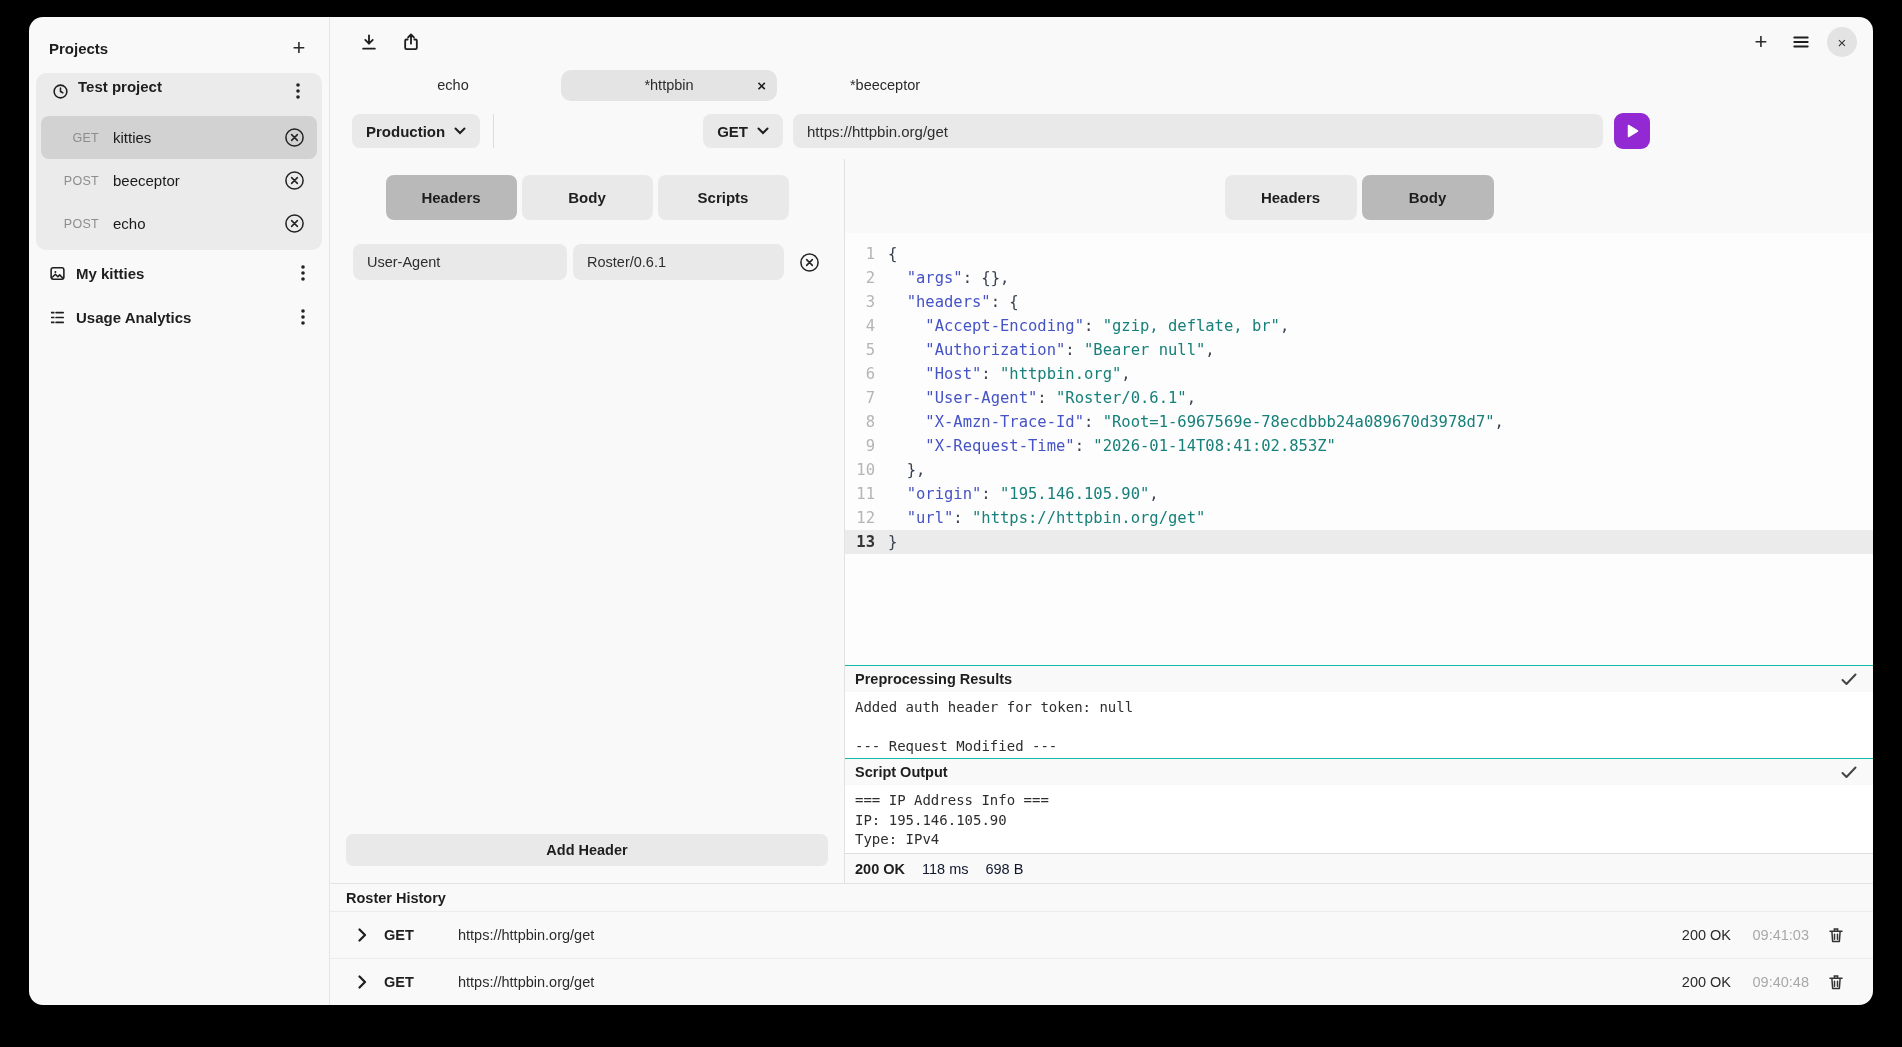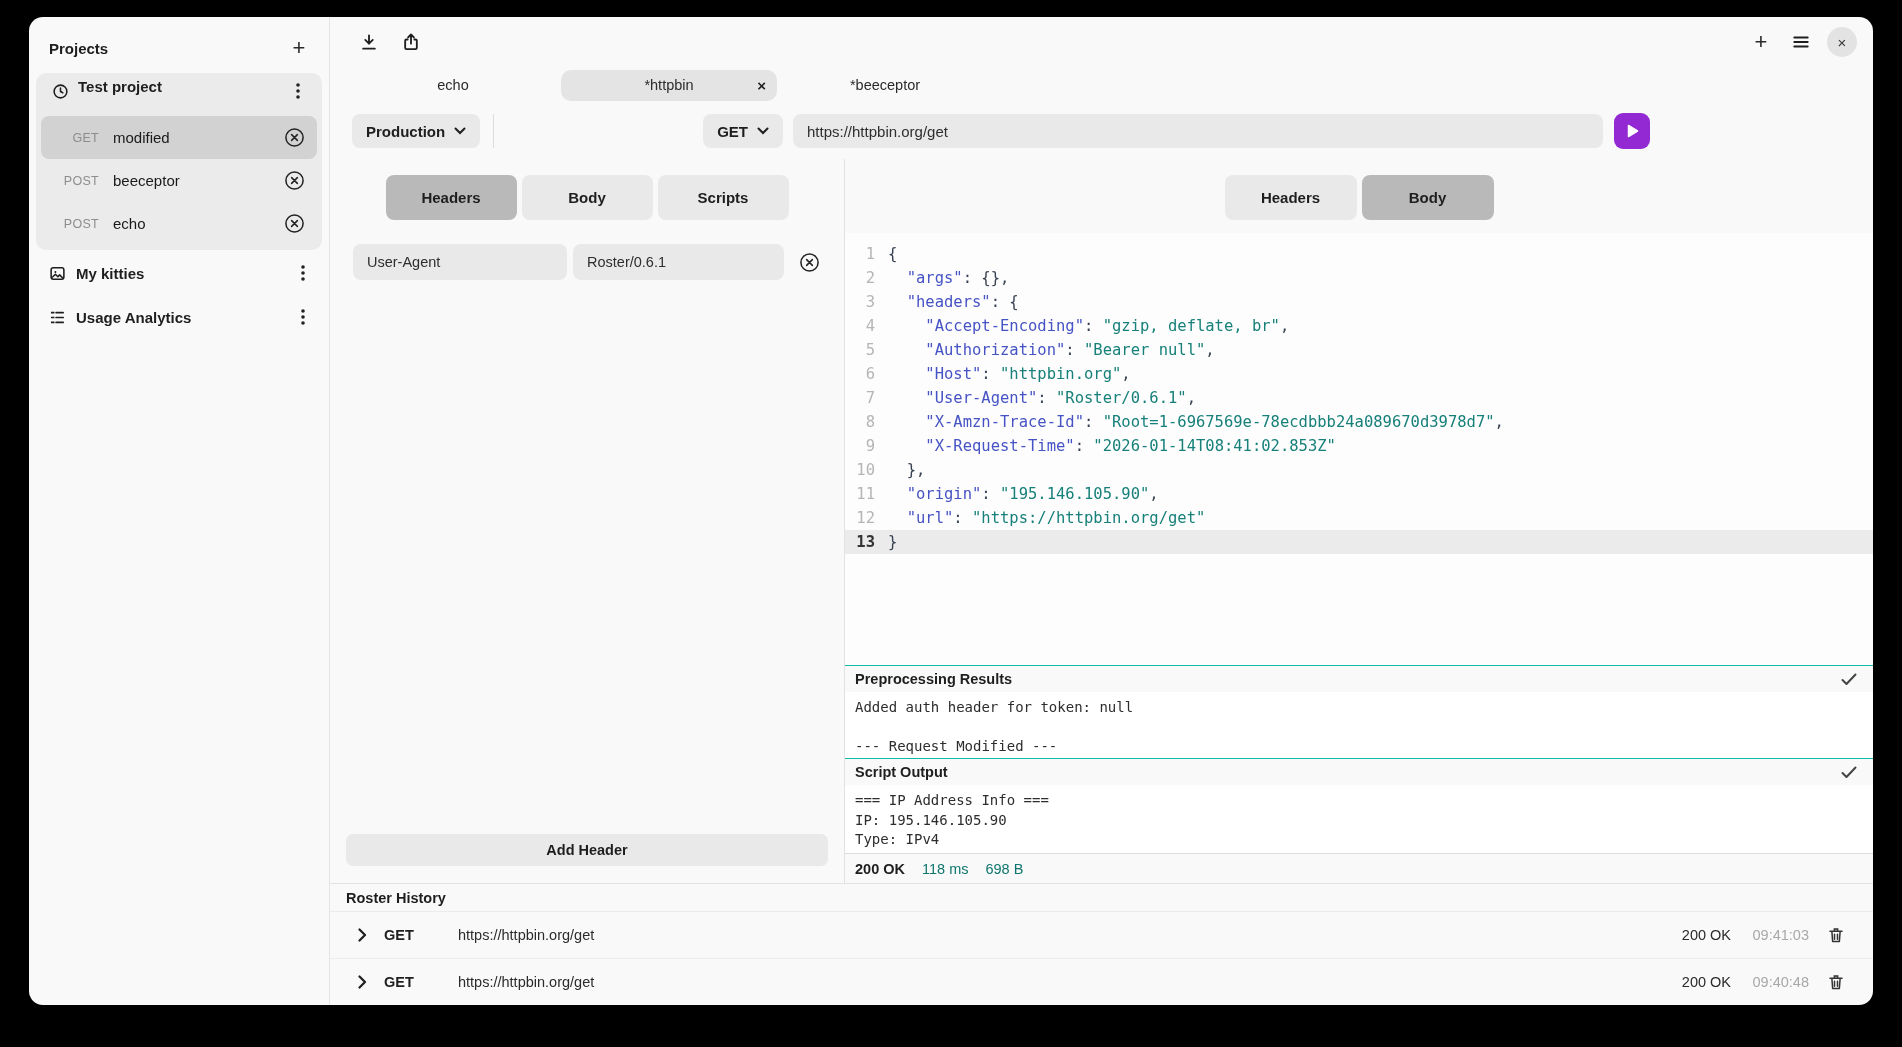--- a/index.html
+++ b/index.html
@@ -70,21 +70,21 @@
   .tok-s { color:#17807a; }
   .tok-p { color:#374151; }
   .section-header { border-top:1px solid #14b8a6; height:27px; display:flex; align-items:center; padding:0 16px 0 10px; }
   .section-title { font-weight:700; font-size:14.5px; }
   .section-check { margin-left:auto; color:#444; }
   .section-body { background:#fff; font-family:"DejaVu Sans Mono",monospace; font-size:14px; line-height:19.5px; color:#2d2d2d; padding:6px 0 0 10px; white-space:pre; overflow:hidden; }
   .body-preproc { height:66px; }
   .body-script { height:68px; }
   .statusbar { border-top:1px solid #ddd; height:30px; display:flex; align-items:center; gap:17px; padding-left:10px; font-size:14.5px; }
   .status-code { font-weight:700; color:#1e1e1e; }
-  .status-dim { color:#0f766e; }
+  .status-dim { color:#0f172a; }
   
   .history { border-top:1px solid #e3e3e3; }
   .history-title { font-weight:700; font-size:14.5px; padding:6px 0 5px 16px; }
   .history-row { height:47px; display:flex; align-items:center; padding:0 24px 0 25px; border-top:1px solid #ececec; }
   .hist-chevron { color:#1e1e1e; display:flex; }
   .hist-method { font-weight:700; font-size:14.5px; margin-left:15px; width:44px; }
   .hist-url { font-size:14.5px; color:#2b2b2b; margin-left:30px; }
   .hist-status { margin-left:auto; font-size:14.5px; color:#2b2b2b; }
   .hist-time { font-size:14.5px; color:#a8a8a8; margin-left:14px; width:64px; text-align:right; }
   .hist-trash { margin-left:14px; color:#333; }
@@ -116,21 +116,21 @@
               <circle cx="2" cy="8" r="1.8"></circle>
               <circle cx="2" cy="14" r="1.8"></circle>
             </svg>
         </button>
       </div>
 
       <div>
 
       <div class="req-item selected">
             <span class="req-method">GET</span>
-            <span class="req-name">modified</span>
+            <span class="req-name">kitties</span>
             <button class="icon-btn req-x">
               <svg width="21" height="21" viewBox="0 0 22 22" fill="none" stroke="#222" stroke-width="1.6">
                 <circle cx="11" cy="11" r="9"></circle>
                 <path d="M8 8l6 6M14 8l-6 6" stroke-linecap="round"></path>
               </svg>
             </button>
           </div>
           <div class="req-item">
             <span class="req-method">POST</span>
             <span class="req-name">beeceptor</span>

